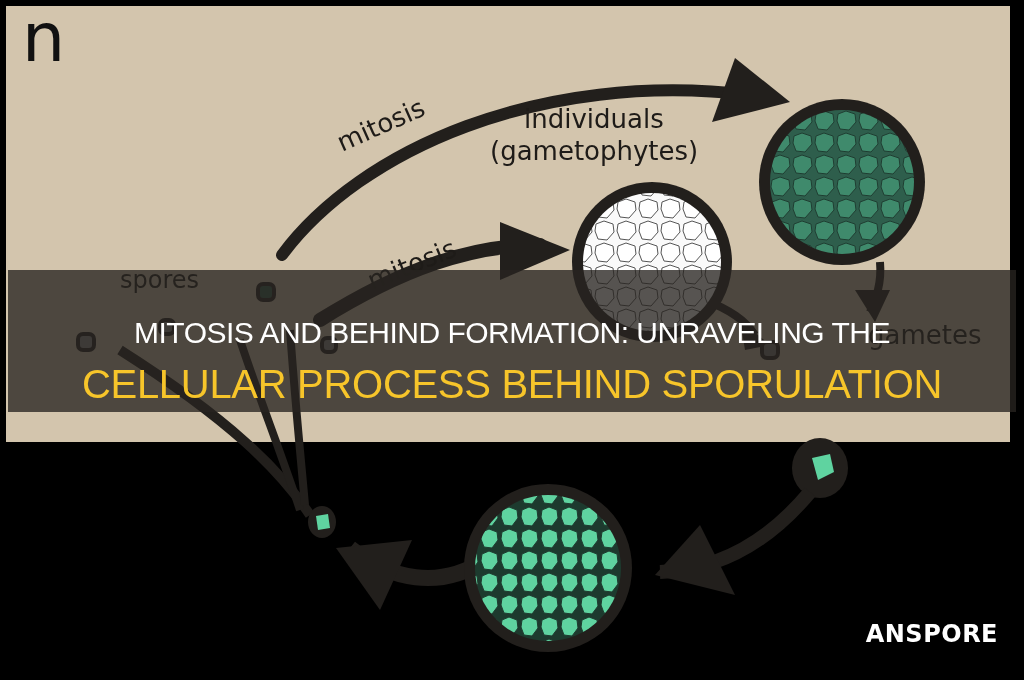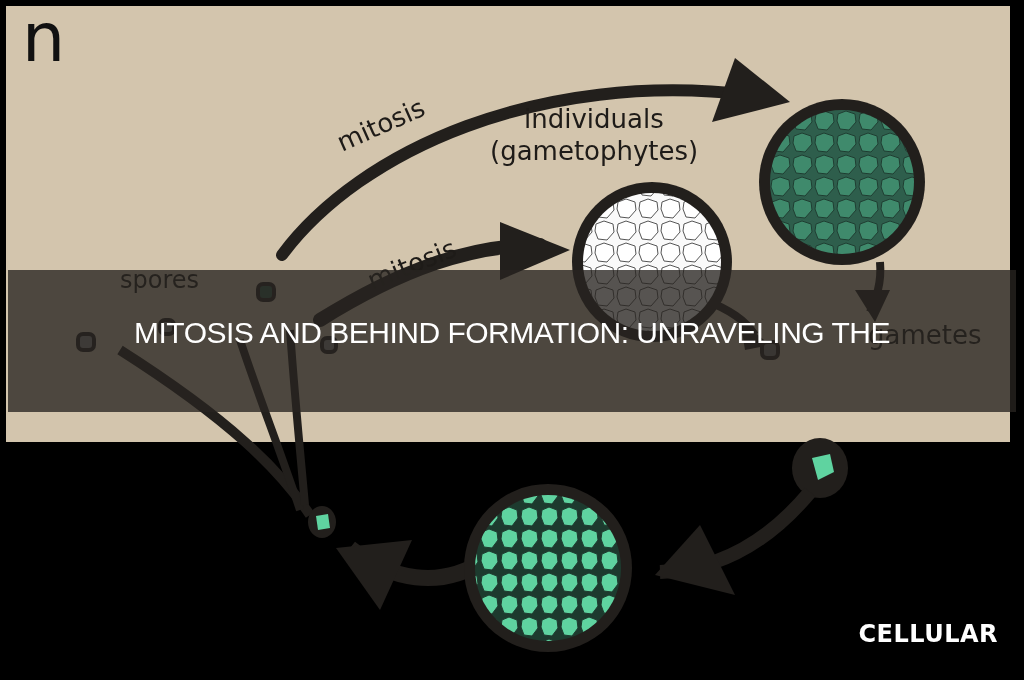--- a/index.html
+++ b/index.html
@@ -111,15 +111,16 @@
     <text class="lbl" x="524" y="128" font-size="26">individuals</text>
     <text class="lbl" x="490" y="160" font-size="26">(gametophytes)</text>
     <text class="lbl" x="120" y="288" font-size="24">spores</text>
     <text class="lbl" x="868" y="344" font-size="26">gametes</text>
   </svg>
 
   <div class="ploid">n</div>
 
   <div class="band"></div>
   <div class="title1">MITOSIS AND BEHIND FORMATION: UNRAVELING THE</div>
+  <div class="title2">CELLULAR PROCESS BEHIND SPORULATION</div>
 
-  <div class="brand">CELLULAR</div>
+  <div class="brand">ANSPORE</div>
 </div>
 
 </body></html>

